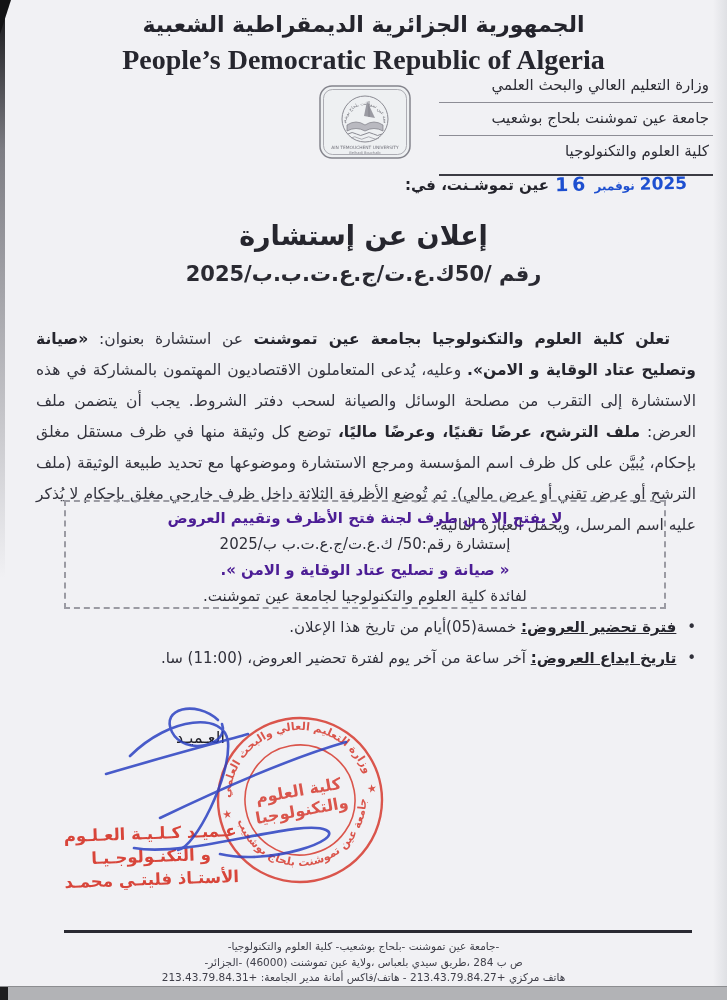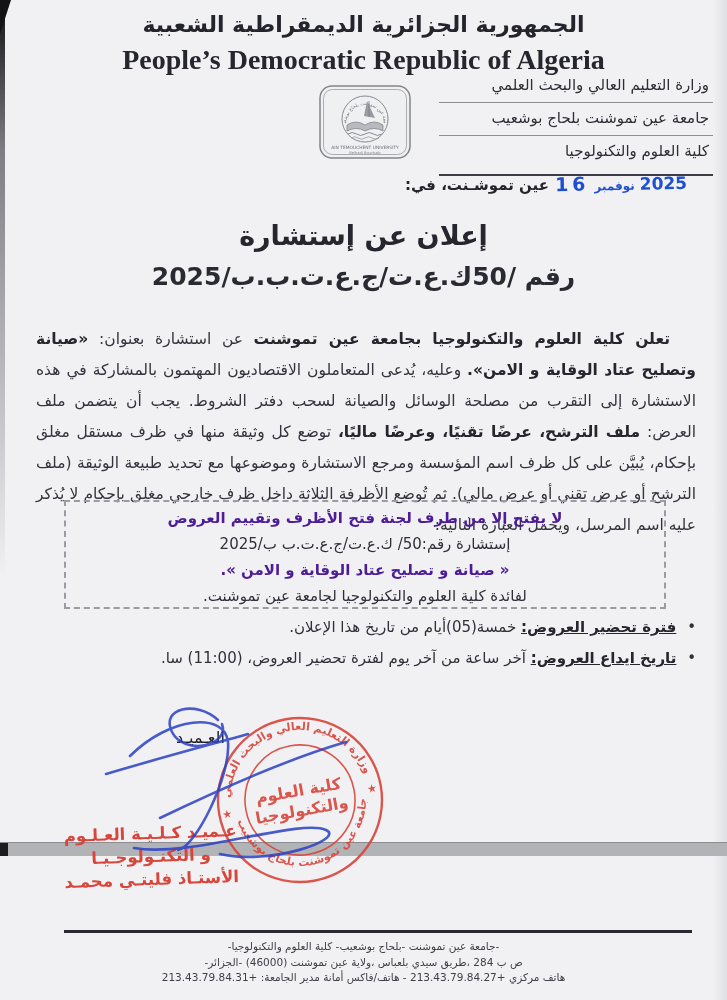--- a/index.html
+++ b/index.html
@@ -2,21 +2,21 @@
 <html lang="ar"><head>
 <meta charset="utf-8">
 <style>
   html,body{margin:0;padding:0;}
   body{
     width:727px;height:1000px;overflow:hidden;
     background:#f1f1f4;
     font-family:"DejaVu Sans",sans-serif;
     color:#2b2b33;
   }
-  .page{position:relative;width:727px;height:856px;background:#f1f1f4;}
+  .page{position:relative;width:727px;height:1000px;background:#f1f1f4;}
 
   
   .edge-left{position:absolute;left:0;top:0;width:5px;height:680px;
     background:linear-gradient(180deg,#131315 0%,#2e2e32 6%,#7d7d83 22%,rgba(200,200,205,0) 85%);}
   .corner-tl{position:absolute;left:0;top:0;width:0;height:0;
     border-top:34px solid #131315;border-right:11px solid transparent;}
   .edge-right{position:absolute;right:0;top:0;width:14px;height:1000px;
     background:linear-gradient(90deg,rgba(225,226,230,0),#dfe0e4);}
   .bottom-strip{position:absolute;left:0;bottom:0;width:727px;height:13px;
     background:#b2b3b6;border-top:1px solid #8c8d90;}
@@ -47,21 +47,21 @@
   .date-label{font-size:15px;font-weight:bold;color:#24242c;}
   .date-stamp{display:flex;align-items:baseline;gap:5px;color:#1d4fd0;transform:rotate(-1deg);}
   .date-day{font-size:19px;font-weight:bold;letter-spacing:4px;}
   .date-month{font-size:12px;font-weight:bold;}
   .date-year{font-size:17px;font-weight:bold;}
 
   
   .announce-title{position:absolute;top:220px;left:0;width:100%;text-align:center;
     font-size:27px;font-weight:bold;color:#26262e;}
   .announce-number{position:absolute;top:262px;left:0;width:100%;text-align:center;direction:rtl;
-    font-size:25px;font-weight:bold;color:#2a2a32;}
+    font-size:21px;font-weight:bold;color:#2a2a32;}
 
   .body-par{position:absolute;left:36px;top:324px;width:660px;direction:rtl;
     font-size:15.5px;line-height:31px;text-align:justify;color:#34343e;}
   .body-par .b{font-weight:bold;color:#26262e;}
   .body-par .indent{display:inline-block;width:26px;}
 
   .dash-box{position:absolute;left:64px;top:500px;width:598px;height:102px;
     border:2px dashed #9b9ba3;direction:rtl;text-align:center;
     font-size:15px;line-height:26px;color:#30303a;padding-top:3px;}
   .dash-box .b{font-weight:bold;color:#4c1d95;}

